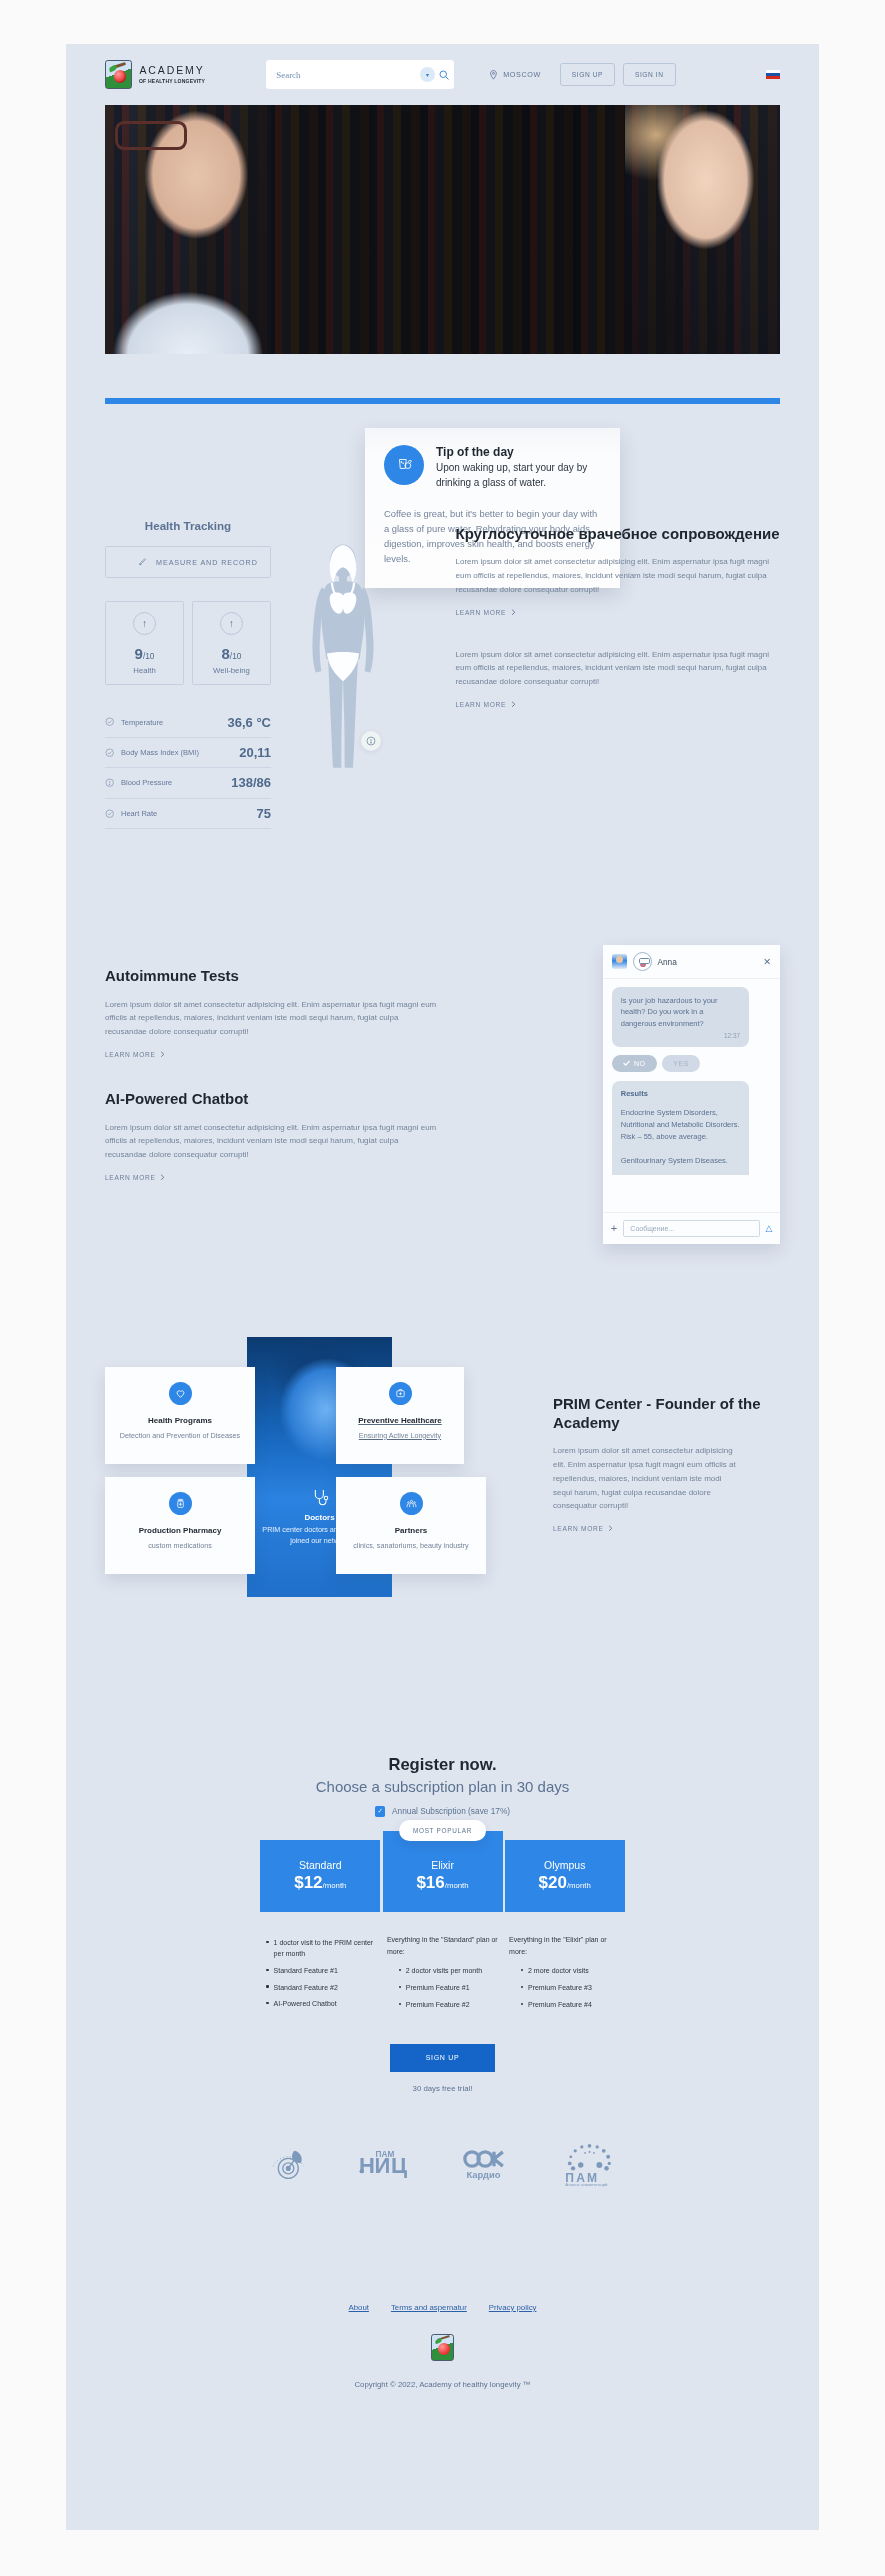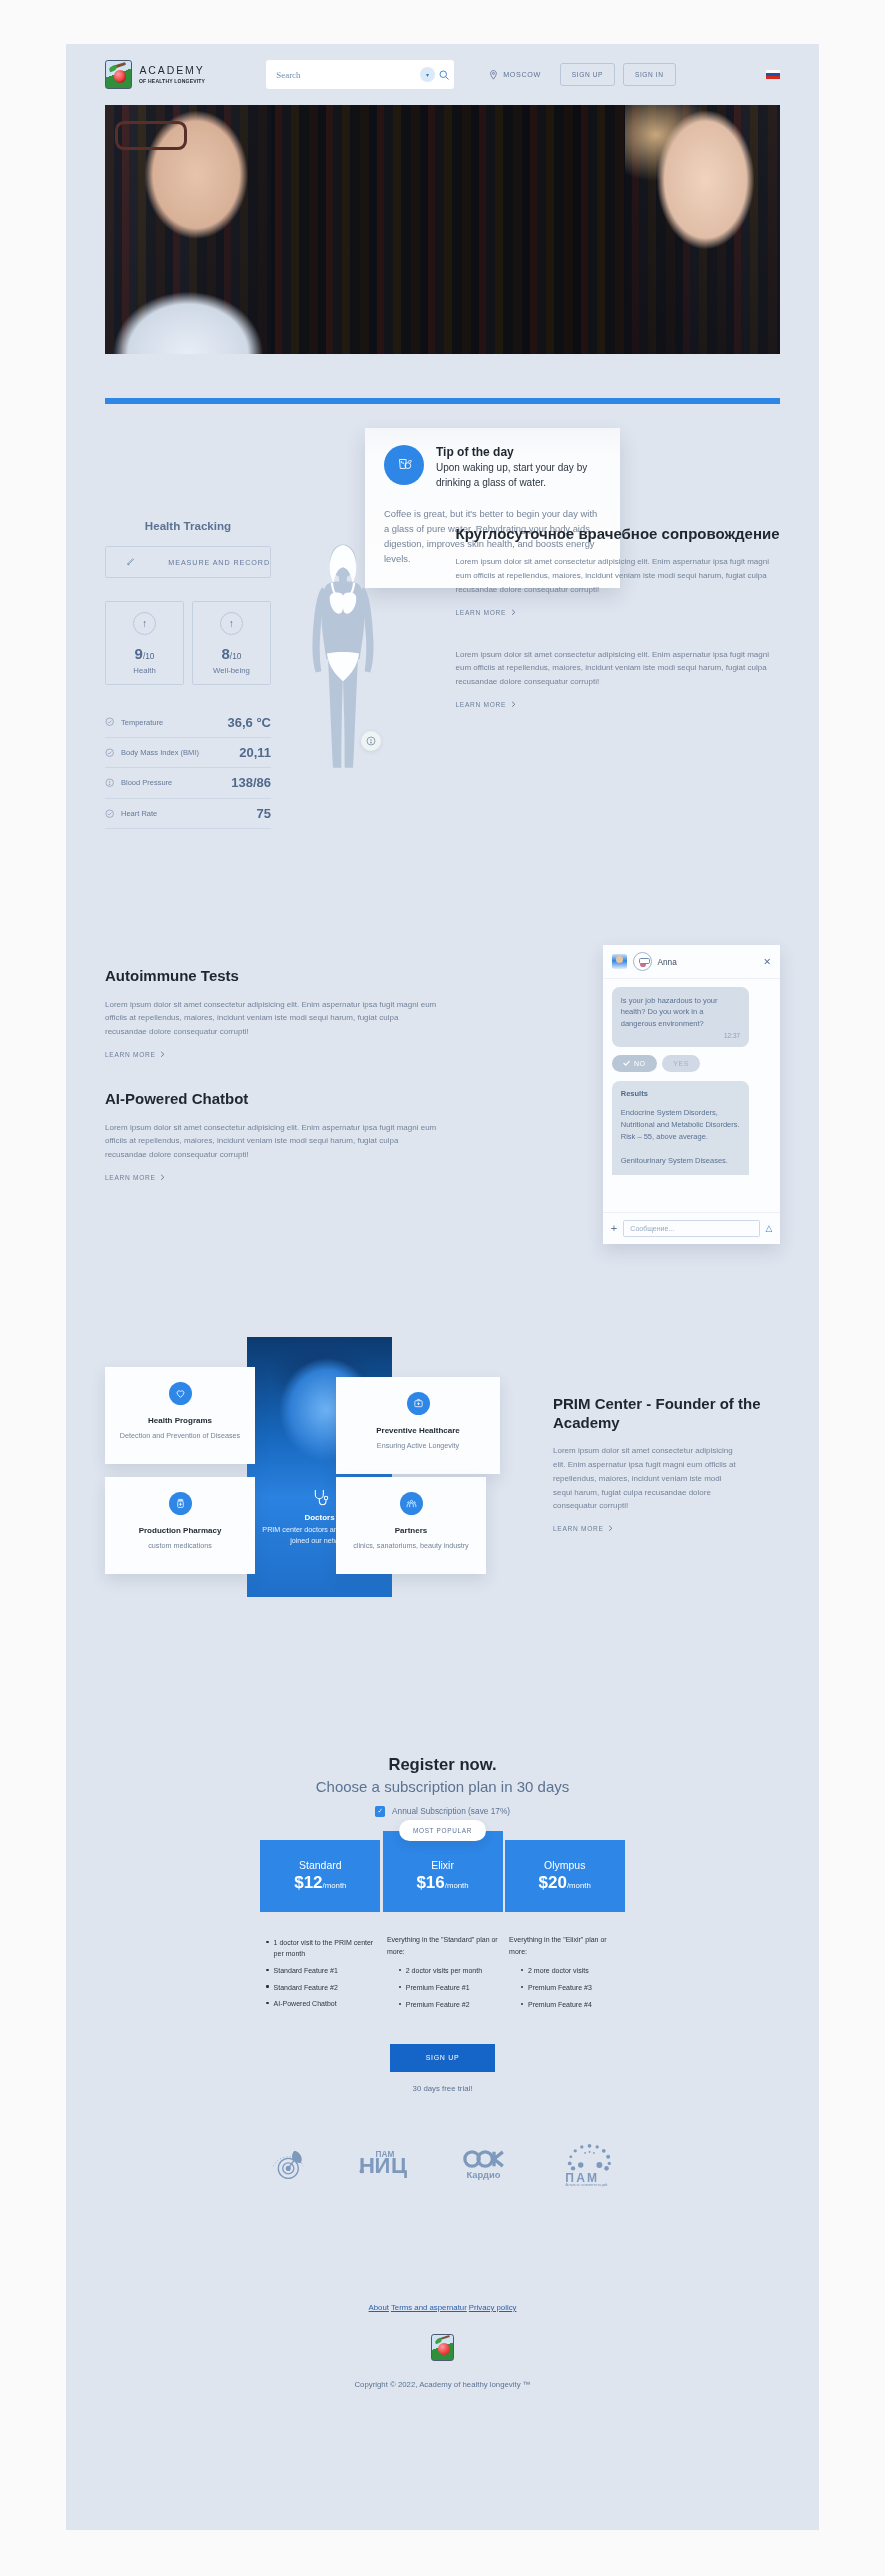--- a/index.html
+++ b/index.html
@@ -164,21 +164,21 @@
   .tip .body { font-size: 9.4px; color: #74849a; line-height: 1.58; margin-top: 16.6px; }
 
   
   .section-health { position: relative; margin-top: 165px; padding: 0 39px; display: flex; }
   .ht { width: 166px; flex: none; }
   .ht h2 {
     font-size: 11.6px; color: #5b7292; text-align: center; font-weight: 700; margin-bottom: 14.4px;
   }
   .ht-measure {
     border: 0.6px solid #c4d0e0; border-radius: 1.7px; height: 32px;
-    display: flex; align-items: center; justify-content: space-between; gap: 7.8px;
+    display: flex; align-items: center; justify-content: center; gap: 7.8px;
     font-size: 7.2px; letter-spacing: 0.9px; color: #64799a; padding-left: 20px;
   }
   .ht-scores { display: flex; gap: 7.8px; margin-top: 23px; }
   .ht-score {
     flex: 1; border: 0.6px solid #c4d0e0; height: 84px; border-radius: 1.7px;
     display: flex; flex-direction: column; align-items: center; justify-content: center; gap: 4.4px;
   }
   .ht-score .circle {
     width: 23px; height: 23px; border-radius: 50%; border: 0.6px solid #b9c7da;
     display: flex; align-items: center; justify-content: center; color: #64799a; font-size: 10.5px;
@@ -309,21 +309,21 @@
     padding: 15.5px 12px; text-align: center;
   }
   .ccard .ico {
     width: 23px; height: 23px; border-radius: 50%; background: #2e86e6; margin: 0 auto 10px auto;
     display: flex; align-items: center; justify-content: center;
   }
   .ccard .t { font-size: 8px; color: #1e2630; font-weight: 700; line-height: 1.45; }
   .ccard .s { font-size: 7.2px; color: #74849a; line-height: 1.55; margin-top: 2.8px; }
   .cc1 { left: 0;   top: 30px;  width: 150px; height: 97px; }
   .cc2 { left: 0;   top: 140px; width: 150px; height: 97px; }
-  .cc3 { left: 231px; top: 40px;  width: 164px; height: 97px; }
+  .cc3 { left: 231px; top: 30px;  width: 128px; height: 97px; text-decoration: underline; }
   .cc4 { left: 231px; top: 140px; width: 150px; height: 97px; }
 
   .prim { flex: 1; padding-top: 58px; padding-left: 11px; }
   .prim h3 { font-size: 15px; color: #1e2630; font-weight: 700; line-height: 1.25; }
   .prim p { font-size: 8px; color: #74849a; line-height: 1.72; margin-top: 12px; max-width: 183px; }
 
   
   .pricing { margin-top: 158px; text-align: center; padding: 0 39px; }
   .pricing h2 { font-size: 16.6px; color: #1e2630; font-weight: 700; }
   .pricing h3 { font-size: 15px; color: #5b7292; font-weight: 400; margin-top: 3.3px; }
@@ -374,21 +374,21 @@
 
   
   .partners {
     margin-top: 49px; display: flex; align-items: center; justify-content: center; gap: 48px;
     opacity: .85;
   }
   .plogo { color: #6d8cb3; display: flex; flex-direction: column; align-items: center; }
 
   
   .footer { margin-top: 116px; text-align: center; padding-bottom: 39px; }
-  .flinks { display: flex; justify-content: center; gap: 2px; }
+  .flinks { display: flex; justify-content: center; gap: 22px; }
   .flinks a {
     color: #2b5fa8; font-size: 7.8px; text-decoration: underline;
   }
   .flogo {
     width: 23px; height: 26.6px; border-radius: 2.8px; margin: 22px auto 0 auto;
     border: 1.7px solid #4a5a70;
     background: linear-gradient(160deg, #cfe3f5 0%, #cfe3f5 46%, #2f8f3a 46%, #2f8f3a 100%);
     position: relative; overflow: hidden;
   }
   .flogo .apple {

